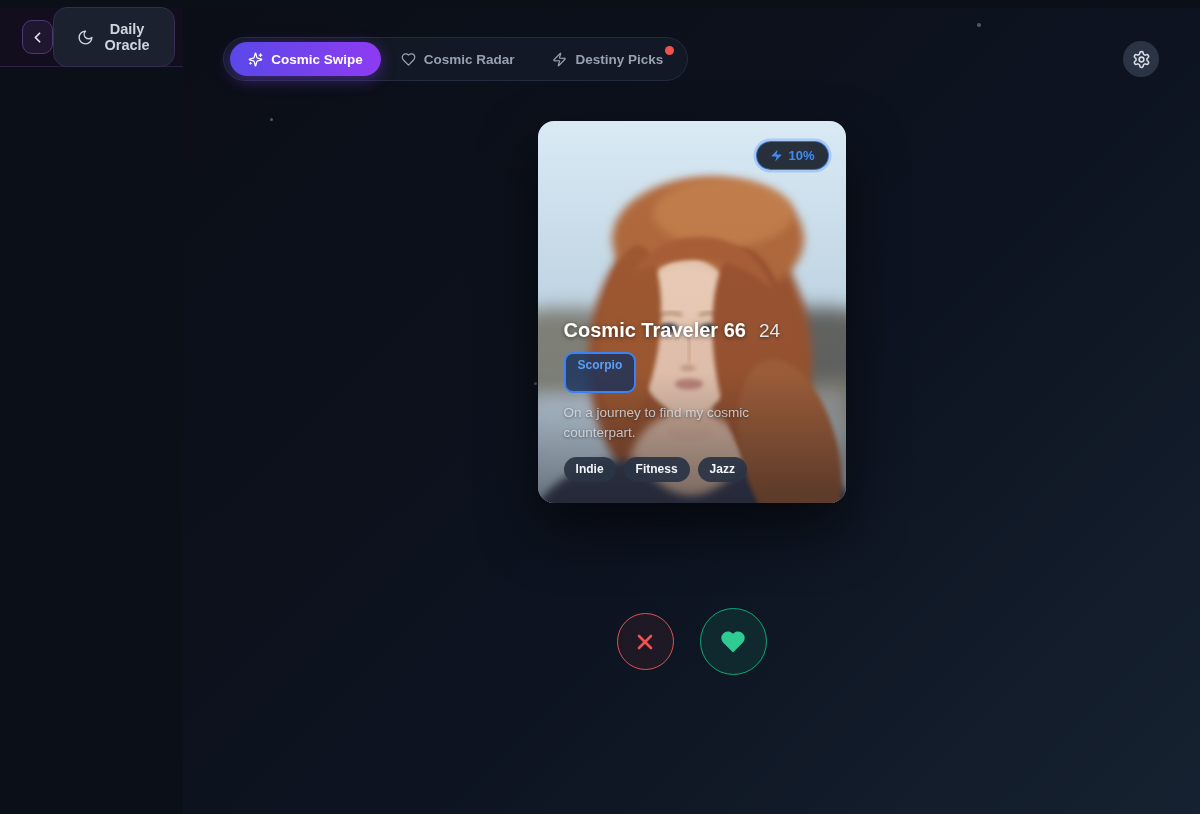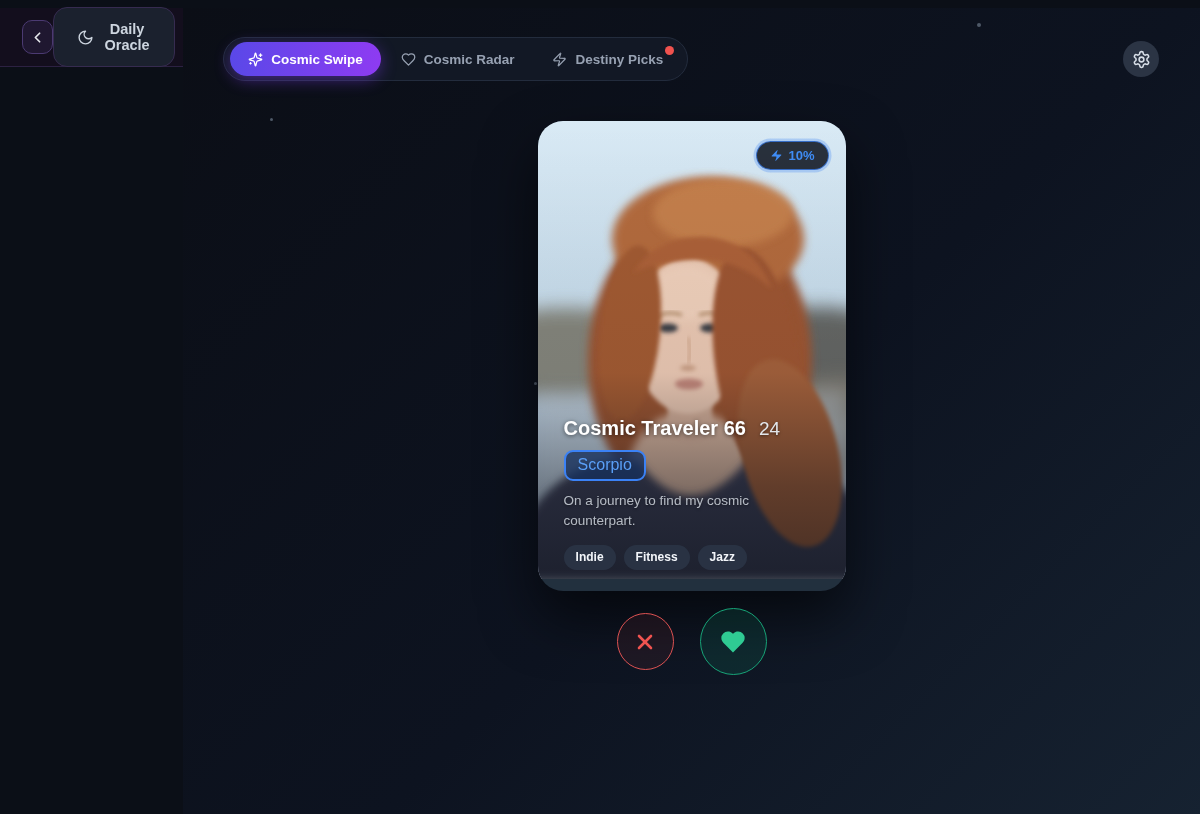--- a/index.html
+++ b/index.html
@@ -82,21 +82,21 @@
   .gear-btn {
     position: absolute; top: 33px; right: 41px;
     width: 36px; height: 36px; border-radius: 50%;
     background: #2b3444; border: none; color: #d7dee7;
     display: flex; align-items: center; justify-content: center;
   }
 
   
   .card {
     position: absolute; left: 50%; top: 113px; margin-left: -154px;
-    width: 308px; height: 470px; border-radius: 25px; overflow: hidden;
+    width: 308px; height: 382px; border-radius: 16px; overflow: hidden;
     box-shadow: 0 26px 55px rgba(0, 0, 0, 0.6);
     background: #22303e;
   }
   .photo { position: absolute; inset: 0; display: block; }
   .match-badge {
     position: absolute; top: 20px; right: 17px;
     display: flex; align-items: center; gap: 6px;
     padding: 6px 13px; border-radius: 999px;
     background: rgba(9, 15, 27, 0.85);
     border: 1px solid rgba(59, 130, 246, 0.75);
@@ -108,24 +108,24 @@
     padding: 0 22px 21px 26px;
   }
   .name-row { display: flex; align-items: baseline; gap: 13px; }
   .p-name {
     color: #ffffff; font-size: 20px; font-weight: 800;
     text-shadow: 0 1px 4px rgba(0, 0, 0, 0.55);
   }
   .p-age { color: #e2e6ea; font-size: 19px; font-weight: 400; text-shadow: 0 1px 3px rgba(0,0,0,.5); }
   .zodiac {
     display: inline-block; margin-top: 10px;
-    padding: 4px 12px 5px; border-radius: 9px;
+    padding: 4px 12px 19px; border-radius: 9px;
     background: rgba(22, 48, 92, 0.78);
     border: 2px solid #3b82f6;
-    color: #5a9ff7; font-size: 16px; font-weight: 400;
+    color: #5a9ff7; font-size: 12px; font-weight: 700;
   }
   .bio {
     margin: 10px 0 0; max-width: 222px;
     color: rgba(223, 229, 237, 0.78);
     font-size: 13.5px; line-height: 1.5;
     text-shadow: 0 1px 3px rgba(0, 0, 0, 0.45);
   }
   .tags { display: flex; gap: 8px; margin-top: 14px; }
   .tag {
     padding: 5px 12px 6px; border-radius: 999px;

